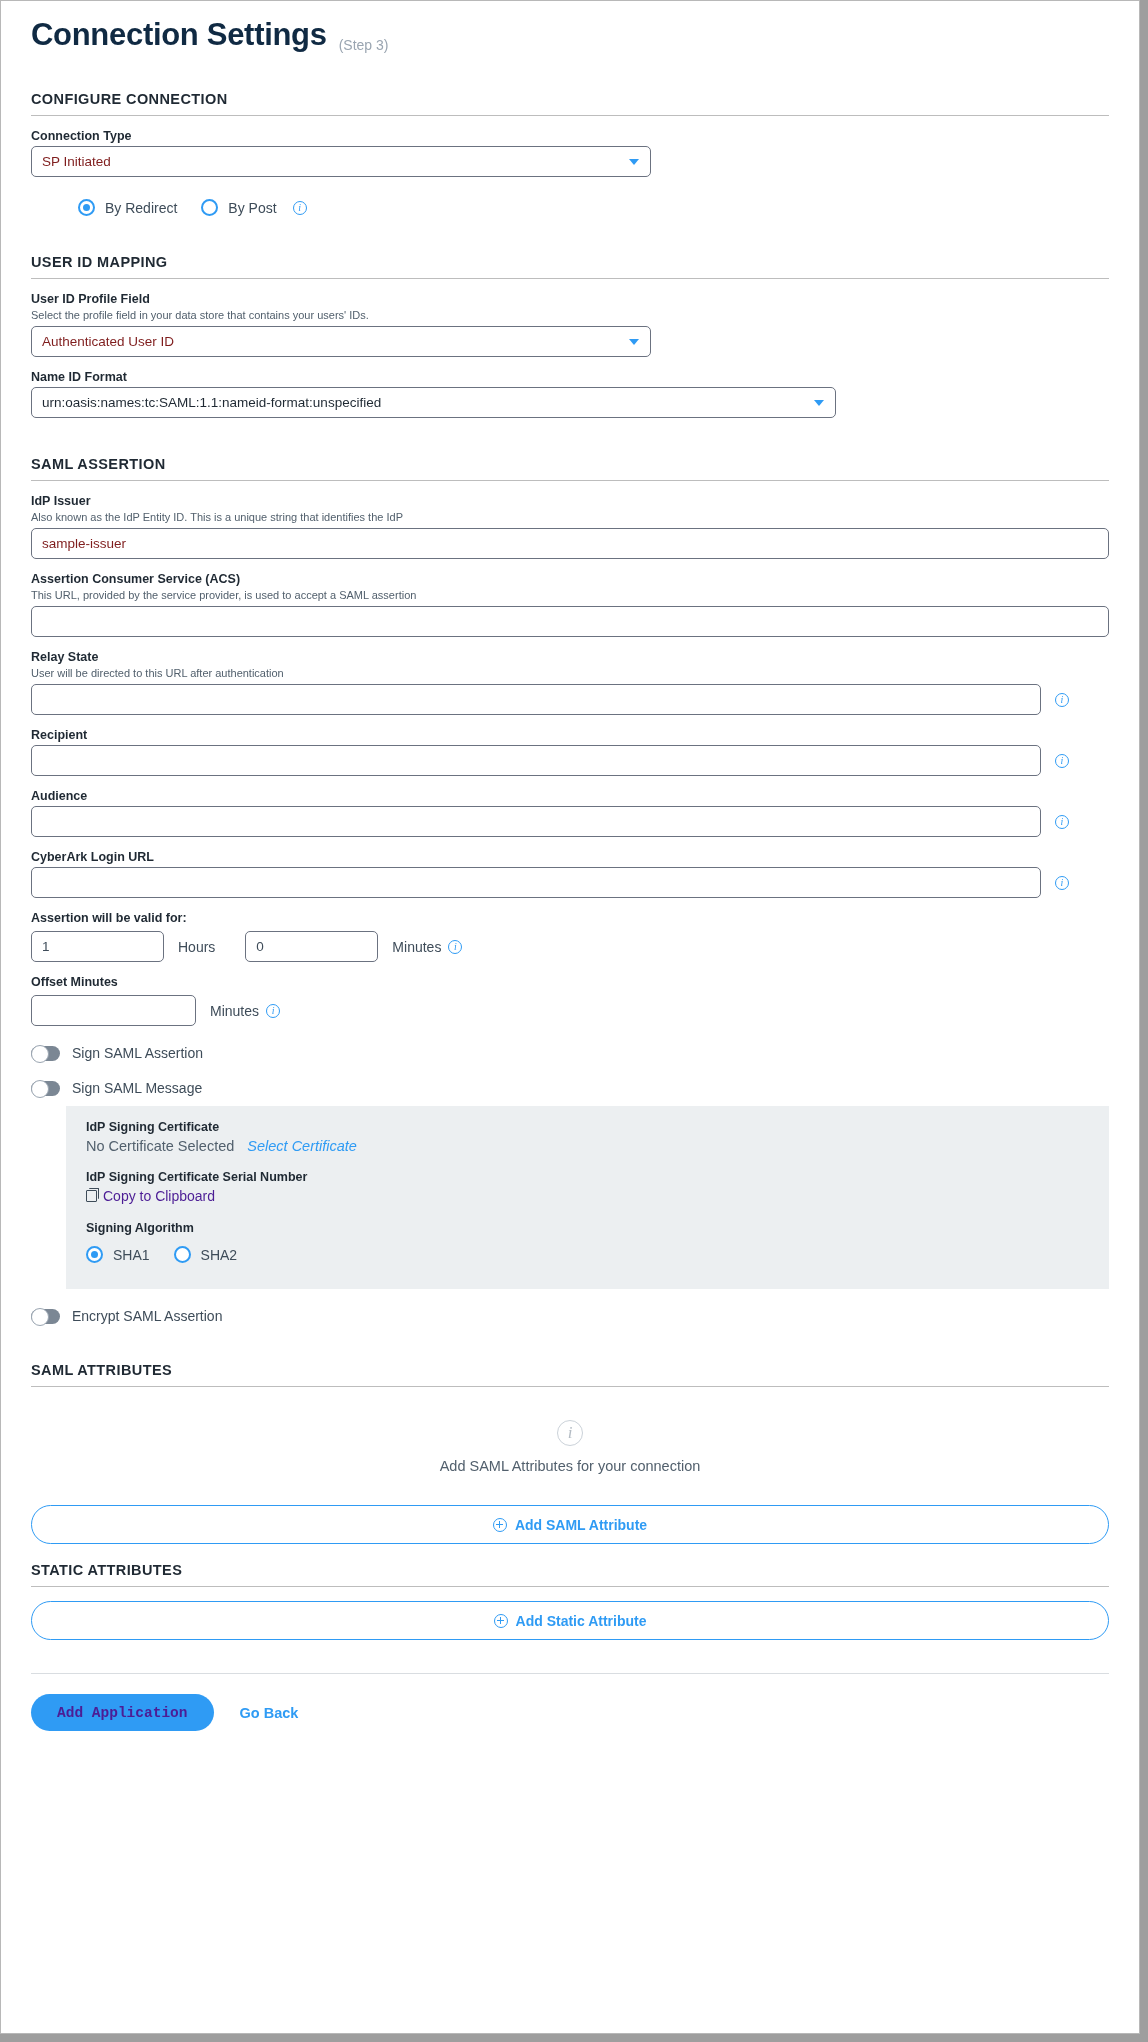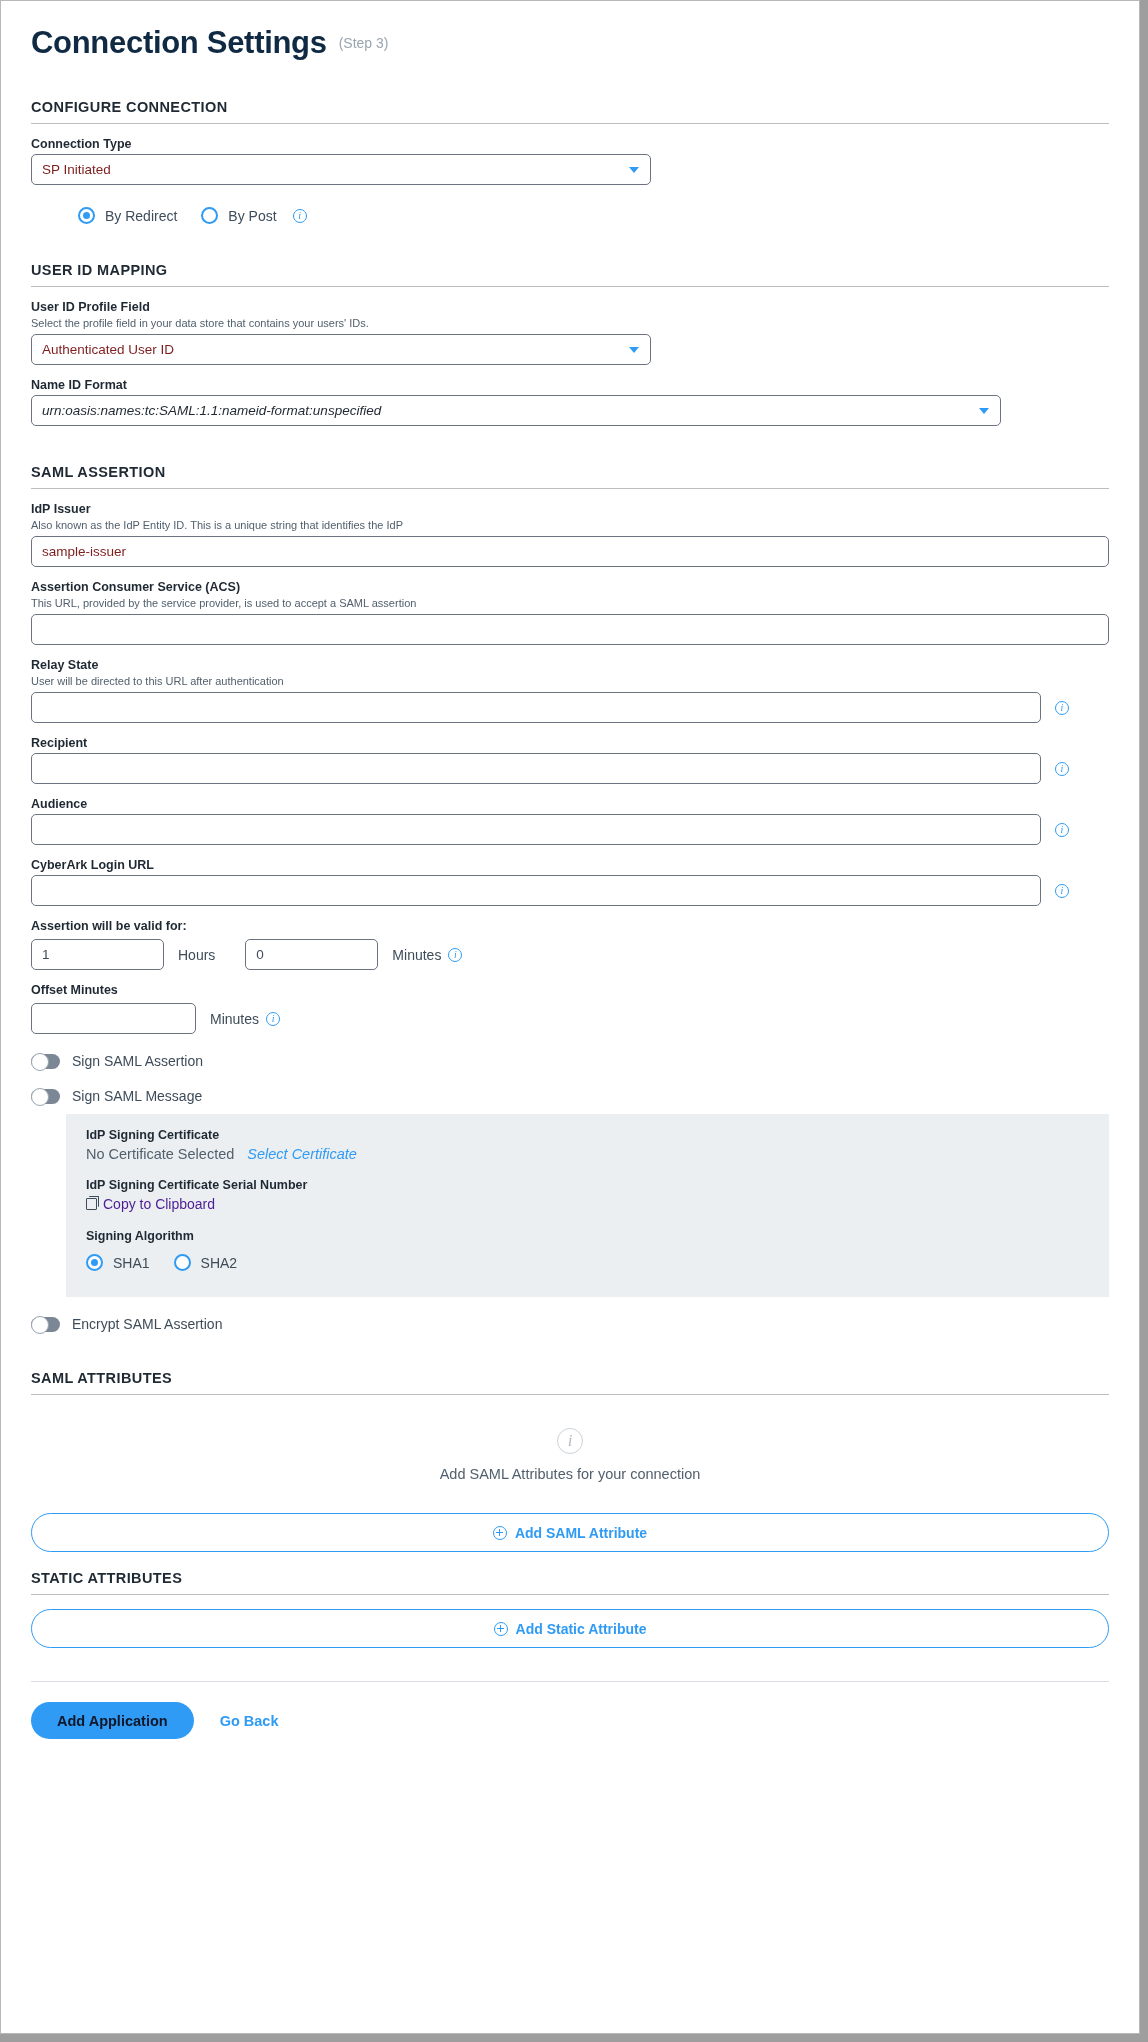--- a/index.html
+++ b/index.html
@@ -23,23 +23,23 @@
   .page {
     position: relative;
     padding: 0 0 0 0;
     width: 1140px;
   }
   .inner { margin-left: 30px; width: 1078px; }
 
   
   .title-row {
     display: flex;
-    align-items: center;
+    align-items: flex-end;
     gap: 12px;
-    padding-top: 24px;
+    padding-top: 16px;
   }
   .page-title {
     font-size: 31px;
     font-weight: bold;
     color: #102a43;
     letter-spacing: -0.3px;
   }
   .step-label {
     font-size: 14px;
     color: #9aa5b1;
@@ -92,21 +92,21 @@
     position: absolute;
     right: 11px;
     top: 50%;
     transform: translateY(-50%);
     width: 0; height: 0;
     border-left: 5.5px solid transparent;
     border-right: 5.5px solid transparent;
     border-top: 6px solid #2f9bf4;
   }
   .w-620 { width: 620px; }
-  .w-970 { width: 970px; font-style: italic; }
+  .w-970 { width: 805px; }
   .w-1010 { width: 1010px; }
   .w-1078 { width: 1078px; }
 
   
   .radio-row {
     display: flex;
     align-items: center;
     gap: 10px;
     margin-top: 22px;
     padding-left: 47px;
@@ -346,29 +346,29 @@
     width: 1078px;
   }
   .footer {
     display: flex;
     align-items: center;
     gap: 26px;
     margin-top: 20px;
   }
   .primary-btn {
     background: #2f9bf4;
-    color: #0f172a;
+    color: #4c1d95;
     font-size: 14.5px;
     font-weight: bold;
     border: none;
     border-radius: 20px;
     height: 37px;
     padding: 0 26px;
     cursor: pointer;
-    font-family: Liberation Sans, sans-serif;
+    font-family: Liberation Mono, monospace;
   }
   .go-back {
     font-size: 14.5px;
     font-weight: bold;
     color: #2f9bf4;
     cursor: pointer;
   }
 </style>
 </head>
 <body>

